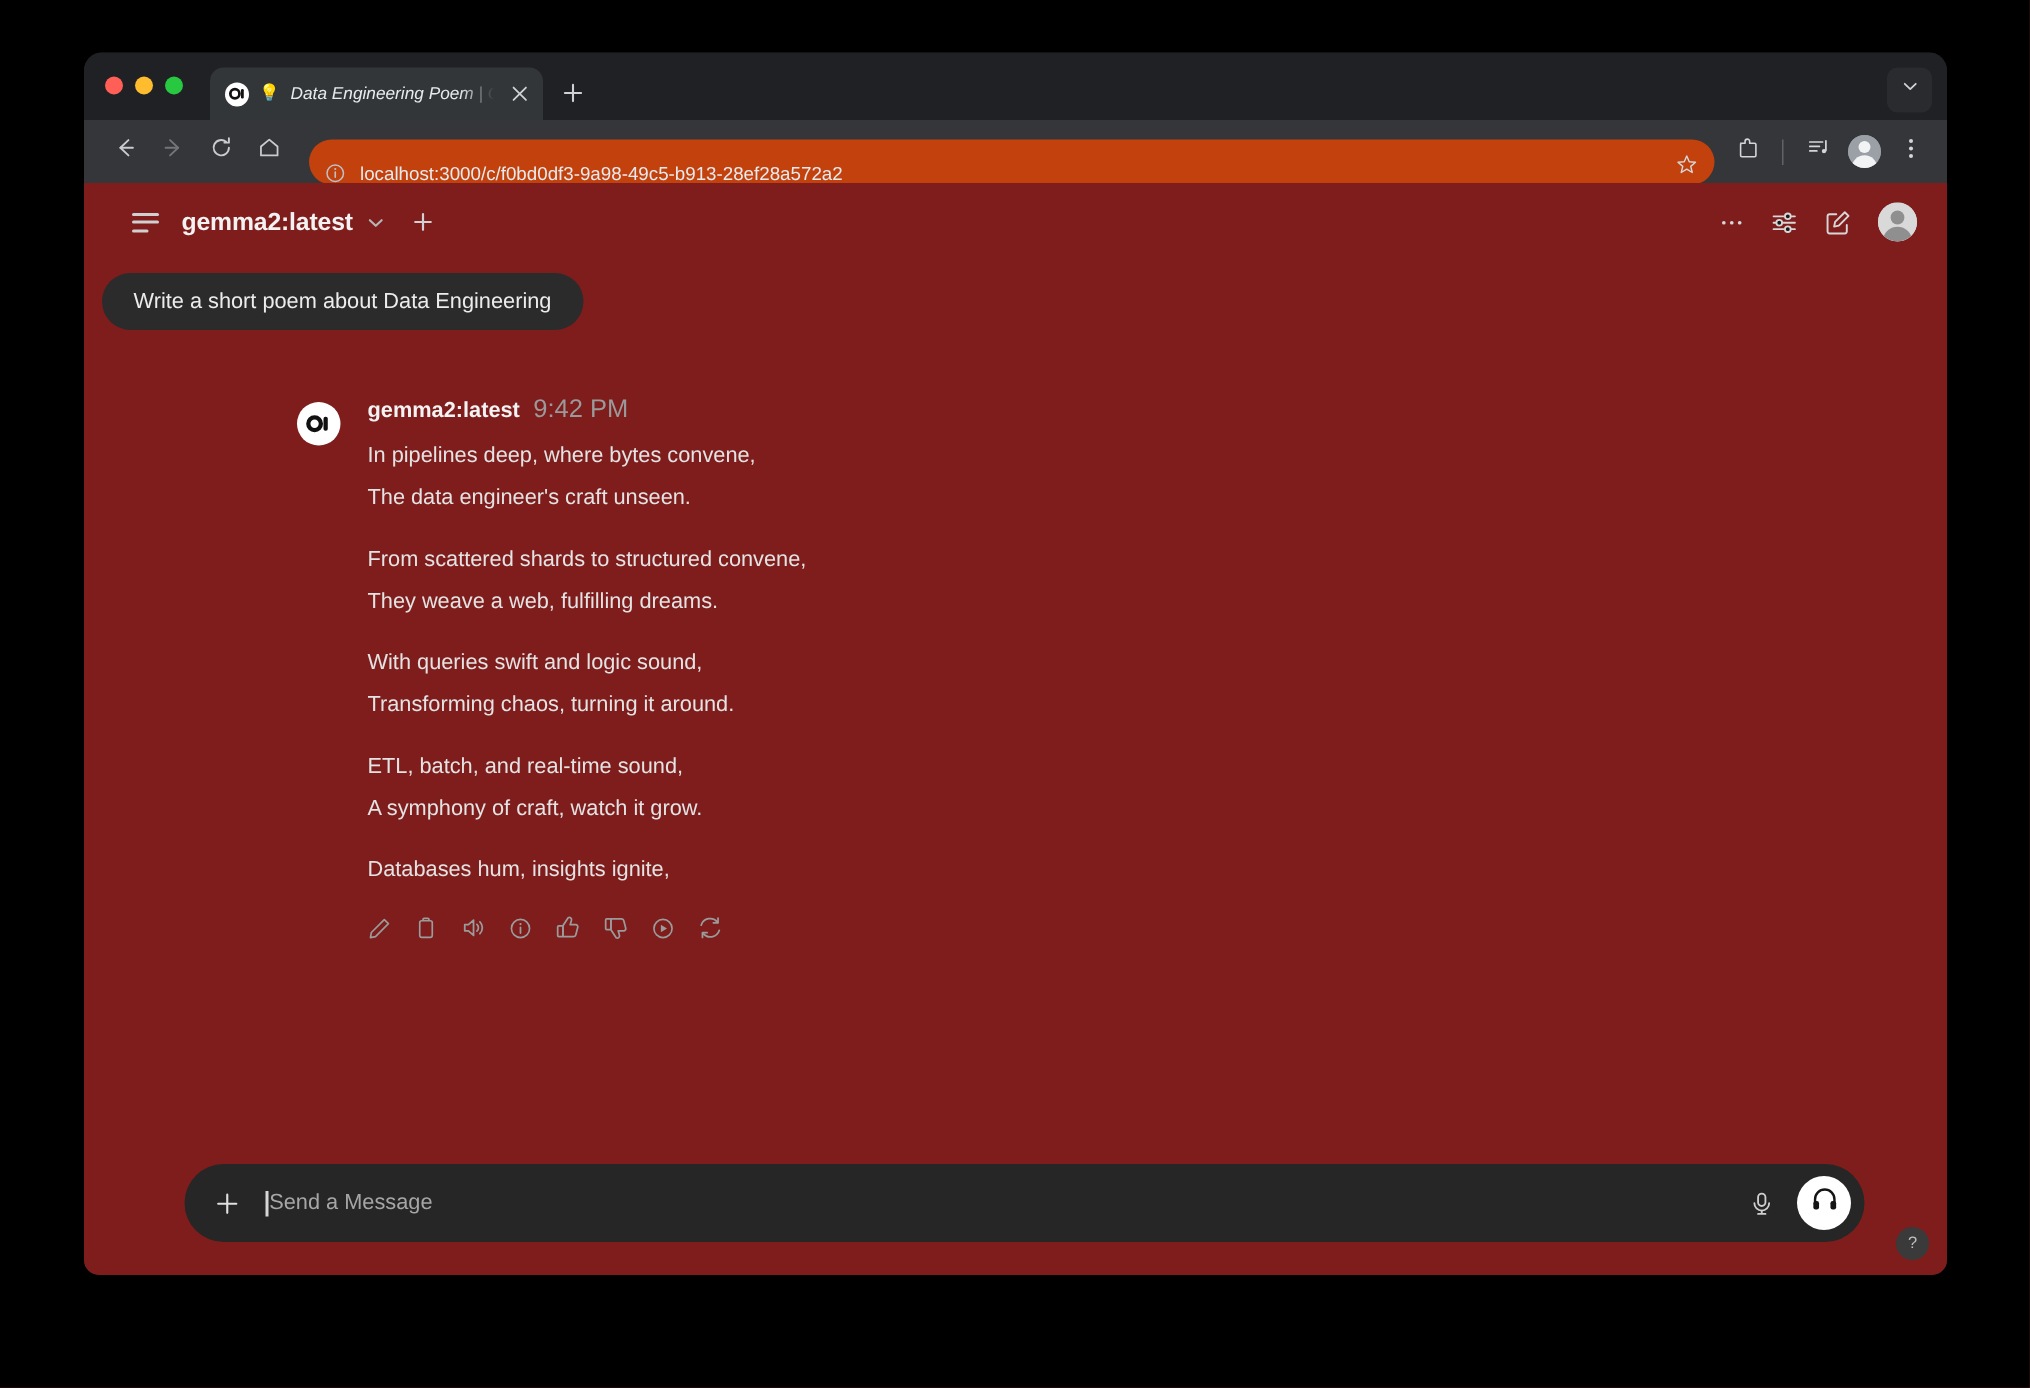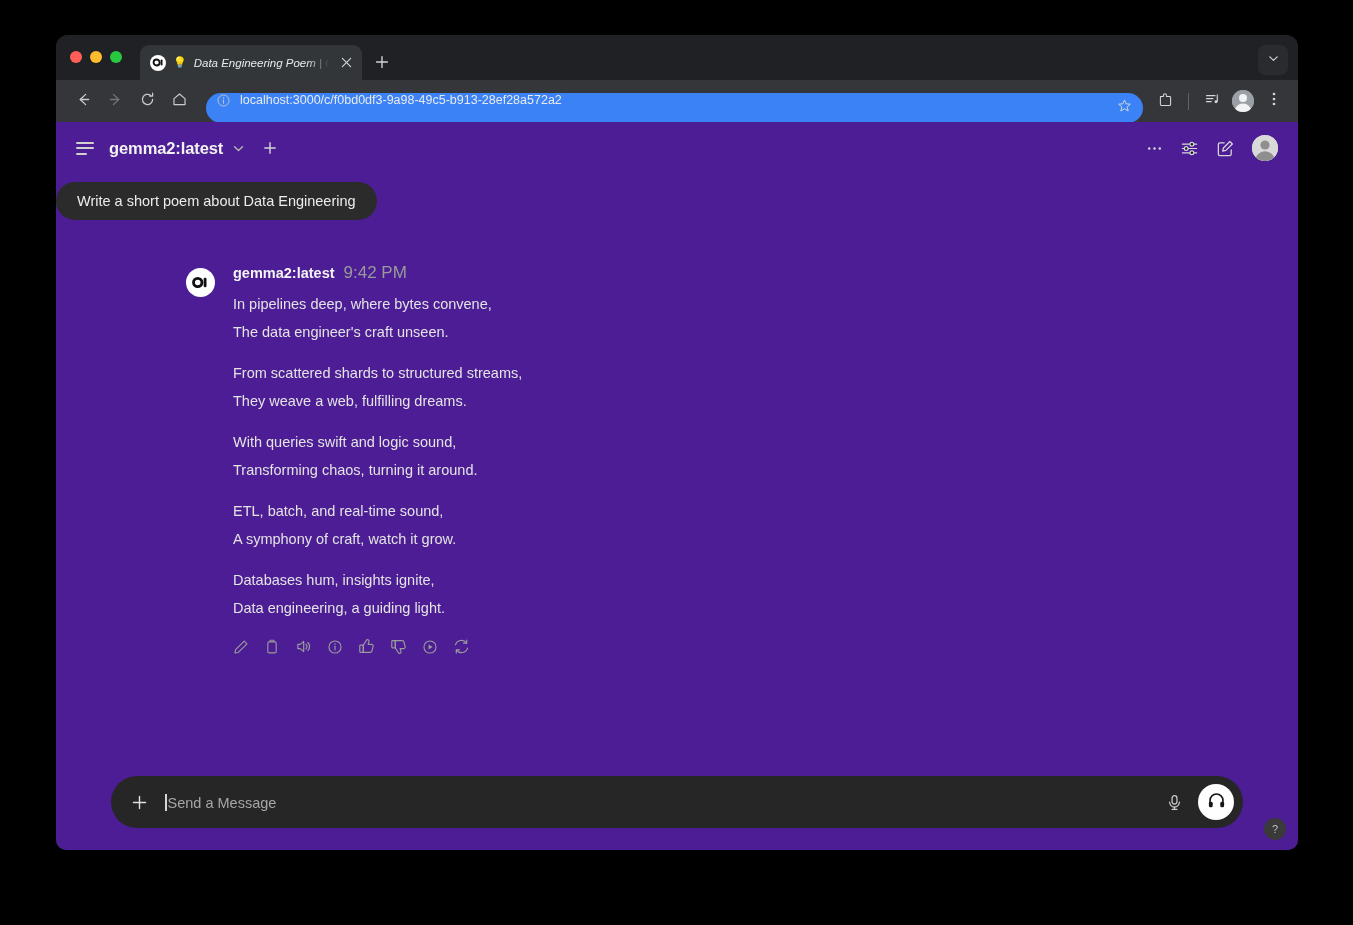--- a/index.html
+++ b/index.html
@@ -113,24 +113,24 @@
     width: 30px; height: 30px;
     display: flex; align-items: center; justify-content: center;
     color: #c8cbcf;
     border-radius: 50%;
     flex: none;
   }
   .nav-btn.disabled { color: #737578; }
   .omnibox {
     flex: 1;
     height: 30px;
-    background: #3b82f6;
+    background: #c2410c;
     border-radius: 15px;
     display: flex;
-    align-items: flex-start;
+    align-items: flex-end;
     padding: 0 6px 0 10px;
     margin: 13px 6px 0 10px;
     gap: 9px;
     overflow: hidden;
   }
   .omni-info { color: #bdc1c6; display: flex; flex: none; }
   .omni-url {
     flex: 1;
     color: #e8eaed;
     font-size: 12.5px;
@@ -161,25 +161,26 @@
     background: #8b8e92;
     flex: none;
     margin: 0 4px;
     overflow: hidden;
     display: flex; align-items: flex-end; justify-content: center;
   }
 
   
   .page {
     flex: 1;
-    background: #4c1d95;
+    background: #7f1d1d;
     position: relative;
     display: flex;
     flex-direction: column;
     overflow: hidden;
+    padding-left: 12px;
   }
 
   .app-header {
     height: 52px;
     display: flex;
     align-items: center;
     padding: 0 20px 0 18px;
     flex: none;
   }
   .hdr-left { display: flex; align-items: center; gap: 11px; }
@@ -286,21 +287,21 @@
     background: #262626;
     border-radius: 26px;
     display: flex;
     align-items: center;
     padding: 0 9px 0 20px;
   }
   .composer-plus { color: #e0e0e0; display: flex; flex: none; }
   .composer-input {
     flex: 1;
     display: flex;
-    align-items: flex-end;
+    align-items: center;
     margin-left: 17px;
     position: relative;
   }
   .caret {
     width: 1.5px;
     height: 17px;
     background: #d6d6d6;
     margin-right: 1px;
   }
   .composer-placeholder {
@@ -527,34 +528,33 @@
             <span class="assistant-name">gemma2:latest</span>
             <span class="assistant-time">9:42 PM</span>
           </div>
 
           <div>
             <div class="stanza">
               <div class="poem-line">In pipelines deep, where bytes convene,</div>
               <div class="poem-line">The data engineer's craft unseen.</div>
             </div>
             <div class="stanza">
-              <div class="poem-line">From scattered shards to structured streams,</div>
+              <div class="poem-line">From scattered shards to structured convene,</div>
               <div class="poem-line">They weave a web, fulfilling dreams.</div>
             </div>
             <div class="stanza">
               <div class="poem-line">With queries swift and logic sound,</div>
               <div class="poem-line">Transforming chaos, turning it around.</div>
             </div>
             <div class="stanza">
               <div class="poem-line">ETL, batch, and real-time sound,</div>
               <div class="poem-line">A symphony of craft, watch it grow.</div>
             </div>
             <div class="stanza">
               <div class="poem-line">Databases hum, insights ignite,</div>
-              <div class="poem-line">Data engineering, a guiding light.</div>
             </div>
           </div>
 
           <div class="msg-actions">
             <span class="action-icon">
               <svg width="16" height="16" viewBox="0 0 18 18">
                 <path d="M12.6 2.3 L15.7 5.4 L6 15.1 L2.2 15.8 L2.9 12 Z" fill="none" stroke="currentColor" stroke-width="1.25" stroke-linejoin="round"></path>
               </svg>
             </span>
             <span class="action-icon">

